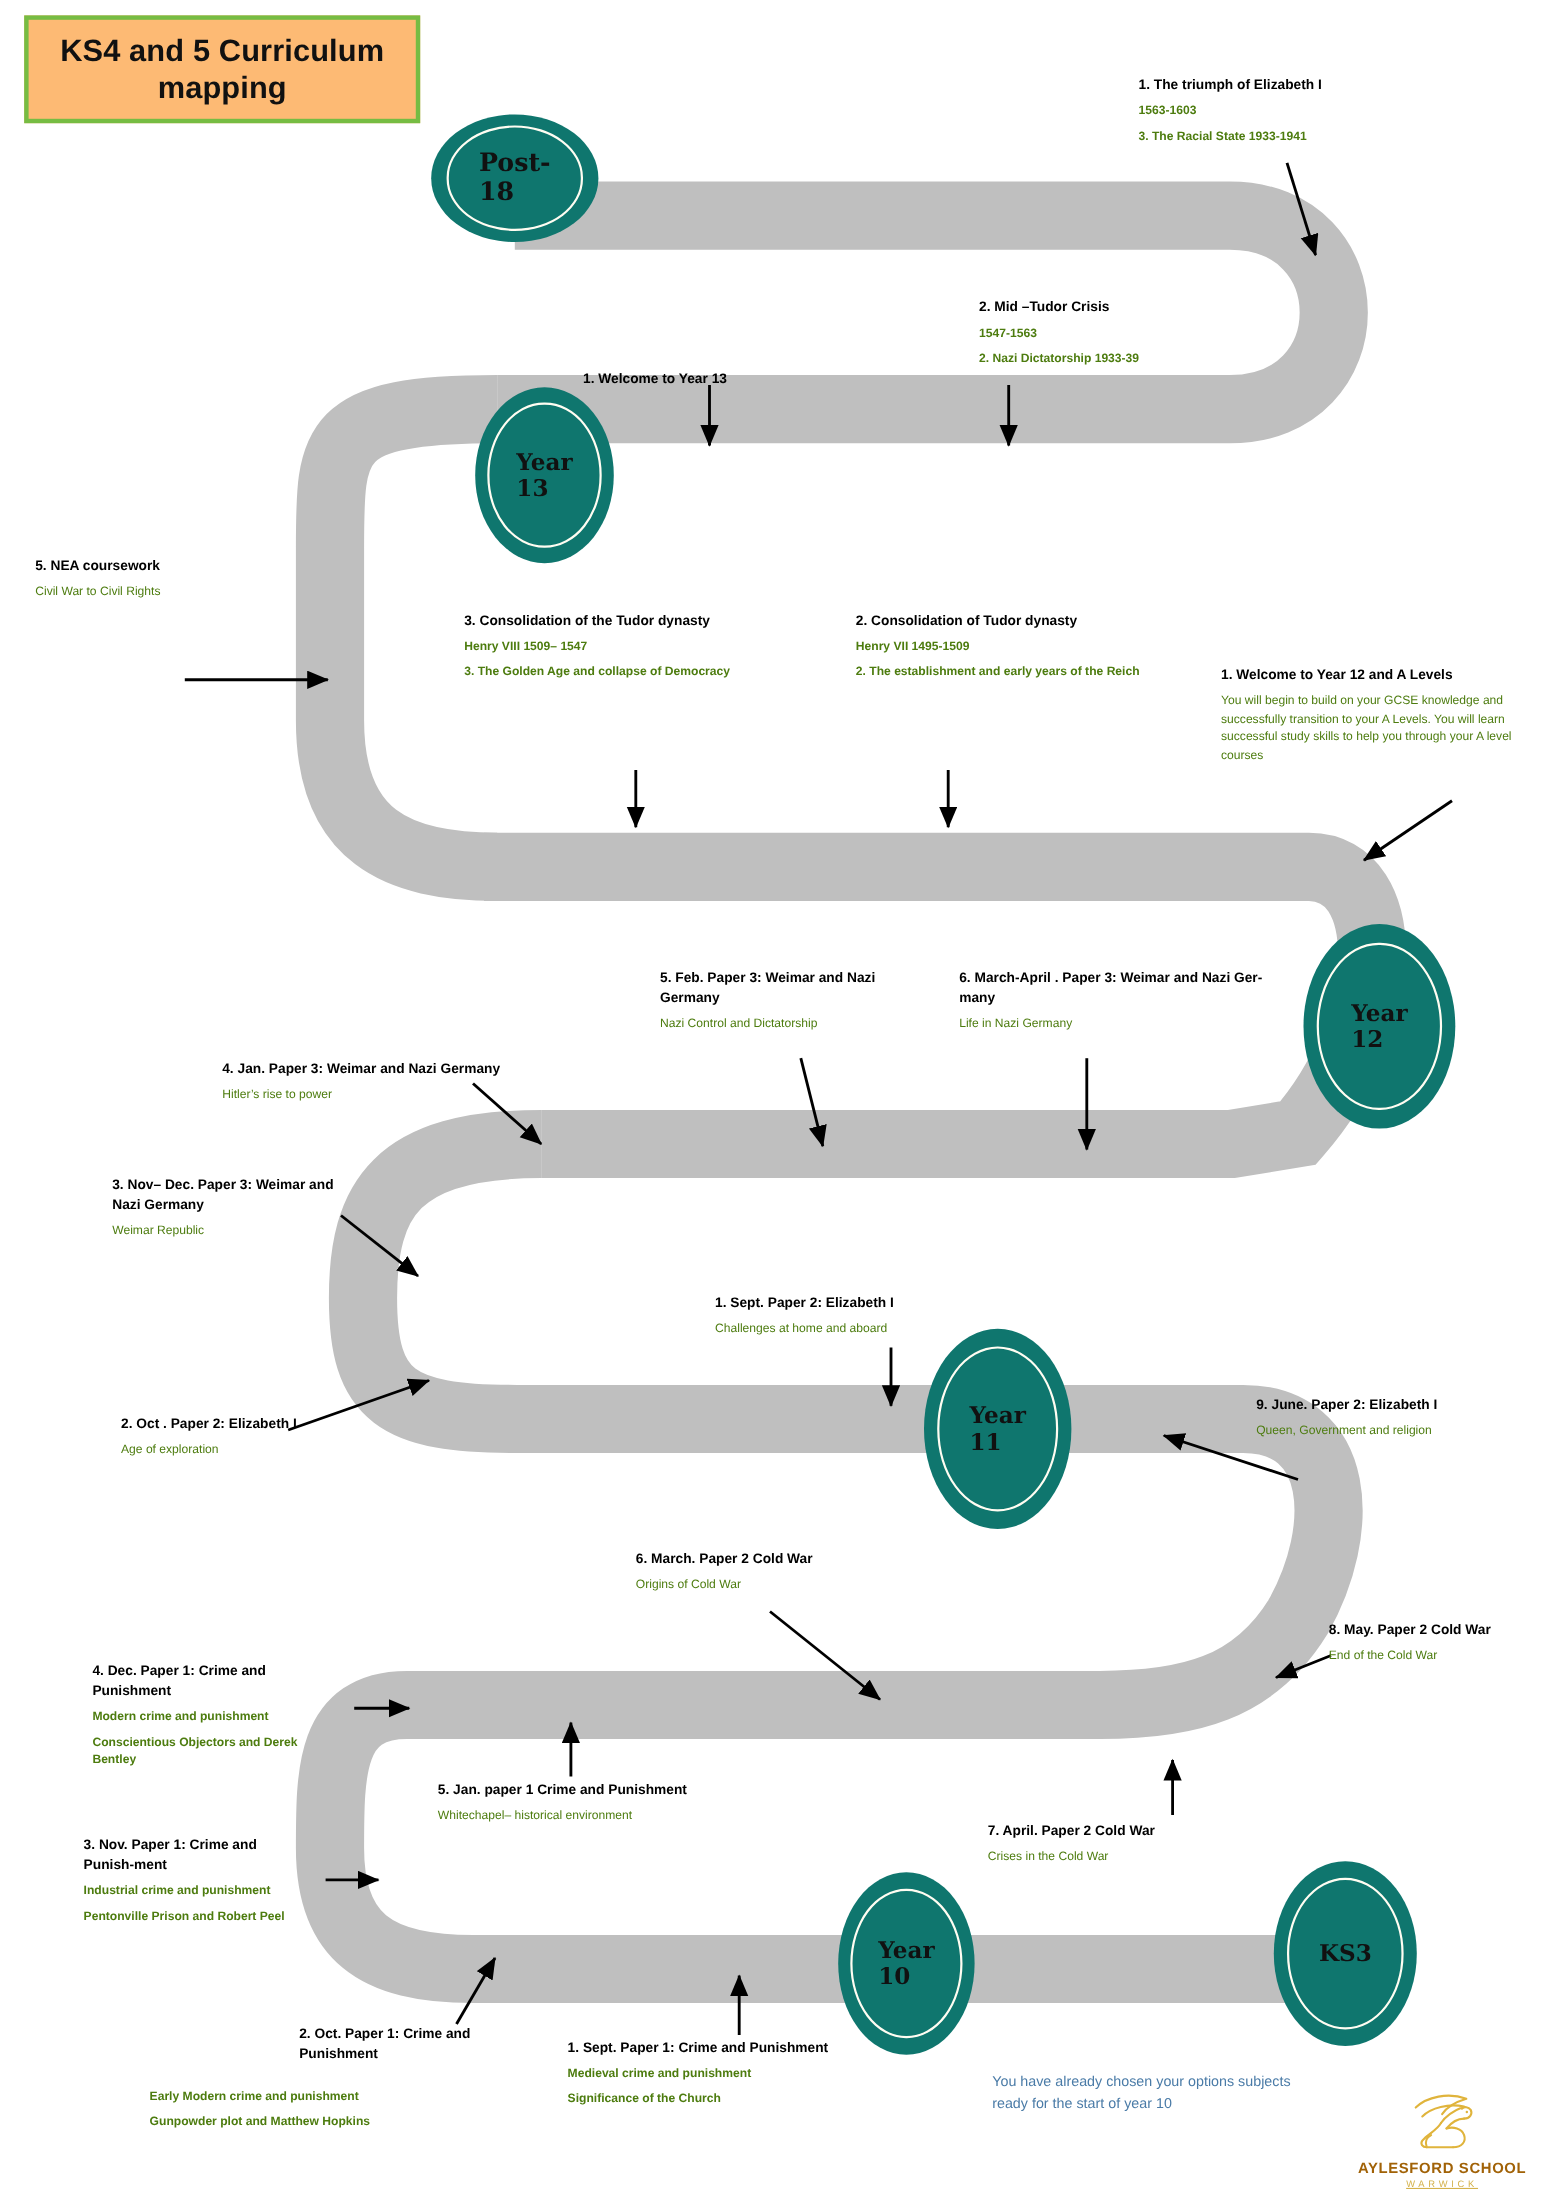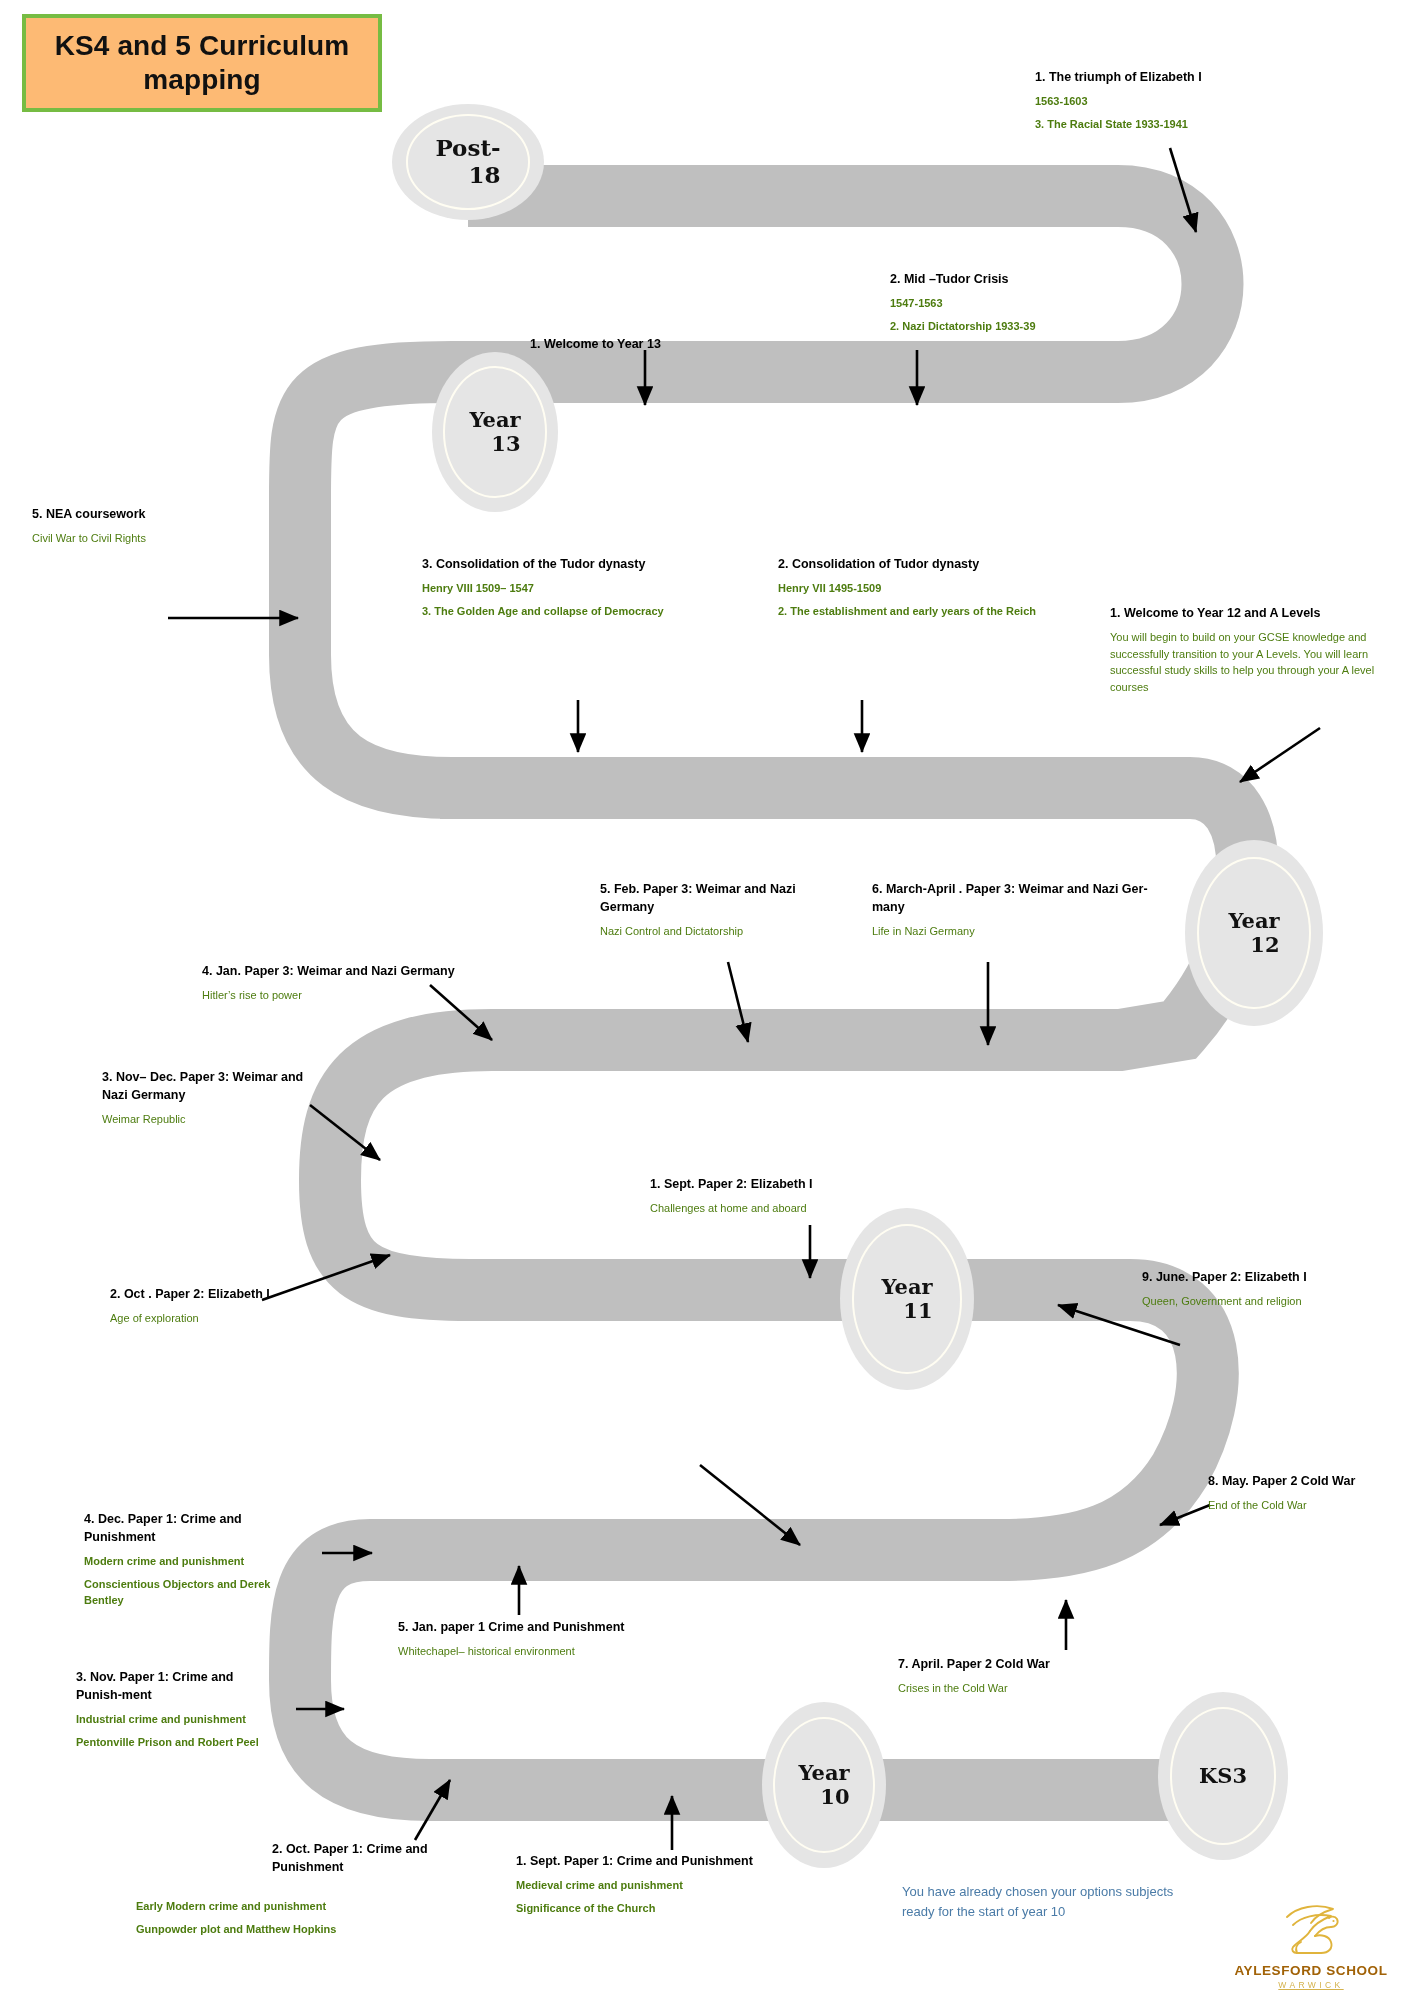--- a/index.html
+++ b/index.html
@@ -11,22 +11,22 @@
   .title-box{position:absolute;left:22px;top:14px;width:360px;height:98px;
     border:4px solid #76bc43;background:#fdba74;display:flex;align-items:center;
     justify-content:center;text-align:center;box-sizing:border-box;}
   .title-box span{font-size:28px;font-weight:bold;line-height:1.22;color:#111;
     letter-spacing:.1px;padding:0 6px;}
 
   
   svg.road{position:absolute;left:0;top:0;width:1414px;height:2000px;}
 
   
-  .badge{position:absolute;border-radius:50%;background:#e5e5e5;
-    display:flex;align-items:center;justify-content:center;text-align:right;}
+  .badge{position:absolute;border-radius:50%;background:#0f766e;
+    display:flex;align-items:center;justify-content:center;text-align:left;}
   .badge .ring{position:absolute;left:9%;top:9%;width:82%;height:82%;
     border:2px solid #fffdf2;border-radius:50%;box-sizing:border-box;}
   .badge .lbl{position:relative;z-index:2;font-weight:bold;color:#111;
     line-height:1.16;font-family:"DejaVu Serif","Liberation Serif",serif;}
 
   
   .ann{position:absolute;}
   .ann .h{font-size:12.5px;font-weight:bold;line-height:1.45;color:#000;margin:0 0 7px 0;}
   .ann .p{font-size:11px;font-weight:normal;line-height:1.5;color:#4d7c0f;margin:0 0 6px 0;}
   .ann .p.last{margin-bottom:0;}
@@ -223,20 +223,24 @@
   <div class="ann" style="left:650px;top:1175px;width:290px;">
     <div class="h">1. Sept. Paper 2: Elizabeth I</div>
     <div class="p last">Challenges at home and aboard</div>
   </div>
 
   <div class="ann" style="left:1142px;top:1268px;width:270px;">
     <div class="h">9.  June. Paper 2: Elizabeth I</div>
     <div class="p last">Queen, Government and religion</div>
   </div>
 
+  <div class="ann" style="left:578px;top:1408px;width:270px;">
+    <div class="h">6.  March. Paper 2 Cold War</div>
+    <div class="p last">Origins of Cold War</div>
+  </div>
 
   <div class="ann" style="left:1208px;top:1472px;width:155px;">
     <div class="h">8. May. Paper 2 Cold War</div>
     <div class="p last">End of the Cold War</div>
   </div>
 
   <div class="ann bold" style="left:84px;top:1510px;width:210px;">
     <div class="h">4. Dec. Paper 1: Crime and Punishment</div>
     <div class="p">Modern crime and punishment</div>
     <div class="p last">Conscientious Objectors and Derek Bentley</div>

